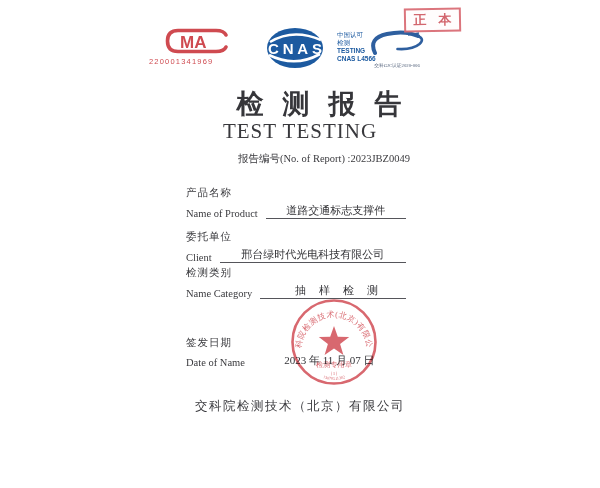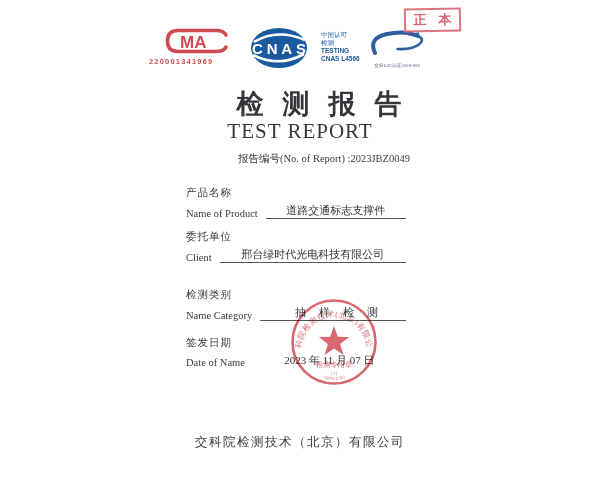--- a/index.html
+++ b/index.html
@@ -5,22 +5,22 @@
   * { margin:0; padding:0; box-sizing:border-box; }
   html,body { background:#ffffff; }
   .page {
     position:relative; width:600px; height:488px; background:#ffffff;
     font-family:"Liberation Serif", serif; color:#3a3a3e; overflow:hidden;
   }
   
   .cma { position:absolute; left:149px; top:26px; }
   .cma svg { display:block; margin-left:14px; }
   .cma-num { font-family:"Liberation Sans", sans-serif; font-size:7.5px; color:#cf4a50;
-             letter-spacing:1.2px; margin-top:1px; font-weight:bold; }
-  .cnas { position:absolute; left:250px; top:27px; display:flex;gap:8px; }
+             letter-spacing:1.2px; margin-top:1px; font-weight:normal; }
+  .cnas { position:absolute; left:266px; top:27px; display:flex;gap:8px; }
   .cnas-side { margin-left:5px; margin-top:4px; line-height:1.25; color:#1c5aa0; }
   .cnas-side .zh { font-size:6.5px; }
   .cnas-side .en { font-size:6.5px; font-family:"Liberation Sans", sans-serif; font-weight:bold; }
   .cats { position:absolute; left:368px; top:30px; text-align:center; }
   .cats-caption { font-size:5px; color:#4a5a74; margin-top:2px; transform:scale(.95); white-space:nowrap; }
   .original-mark {
     position:absolute; left:404px; top:8px; width:57px; height:24px;
     border:2px solid #d96a72; color:#cf5a62; text-align:center; line-height:20px;
     font-size:13px; font-weight:bold; transform:rotate(-1deg); opacity:.92; background:rgba(255,240,240,.15);
   }
@@ -36,27 +36,27 @@
   
   .field { position:absolute; left:186px; width:220px; }
   .field .zh { font-size:10.5px; margin-bottom:3px; letter-spacing:1px; }
   .field .row { display:flex; align-items:flex-end; font-size:10.5px; }
   .field .en { white-space:nowrap; }
   .field .line { flex:1; margin-left:8px; border-bottom:1px solid #55555a;
                  text-align:center; padding-bottom:0px; }
   .field.no-line .line { border-bottom:none; }
   .field .val { font-size:11px; color:#333337; white-space:nowrap; }
   .val-spaced span { display:inline-block; letter-spacing:13px; margin-right:-13px;margin-left:7px; }
-  .f1 { top:186px; } .f2 { top:230px; } .f3 { top:288px; } .f4 { top:336px;font-family:Liberation Serif, serif; }
+  .f1 { top:186px; } .f2 { top:230px; } .f3 { top:266px; } .f4 { top:336px;font-family:Liberation Serif, serif; }
   
   .stamp { position:absolute; left:288px; top:297px; width:92px; height:92px;
            mix-blend-mode:multiply; opacity:.9; }
   
   .footer-zh { position:absolute; left:0; top:398px; width:100%; text-align:center;
-               font-size:12.5px; letter-spacing:1.5px; color:#3a3a3e;margin-top:36px; }
+               font-size:12.5px; letter-spacing:1.5px; color:#3a3a3e; }
   .footer-en { position:absolute; left:0; top:414px; width:100%; text-align:center;
                font-size:11.5px; color:#3a3a3e; }
 </style>
 </head>
 <body>
 
 <div class="page">
 
   <div class="cma">
     <svg width="70" height="30" viewBox="0 0 70 30">
@@ -90,21 +90,21 @@
     <div class="cats-caption">交科GJC认证2020-006</div>
   </div>
 
   <div class="original-mark">
     <span>正本</span>
   </div>
 
   <div class="title-zh">
     <span>检测报告</span>
   </div>
-  <div class="title-en">TEST REPORT</div>
+  <div class="title-en">TEST TESTING</div>
 
   <div class="report-no">
     <span>报告编号(No. of Report)</span>
     <span> </span>
     <span>:2023JBZ0049</span>
   </div>
 
   <div class="field f2">
     <div class="zh">委托单位</div>
     <div class="row">

